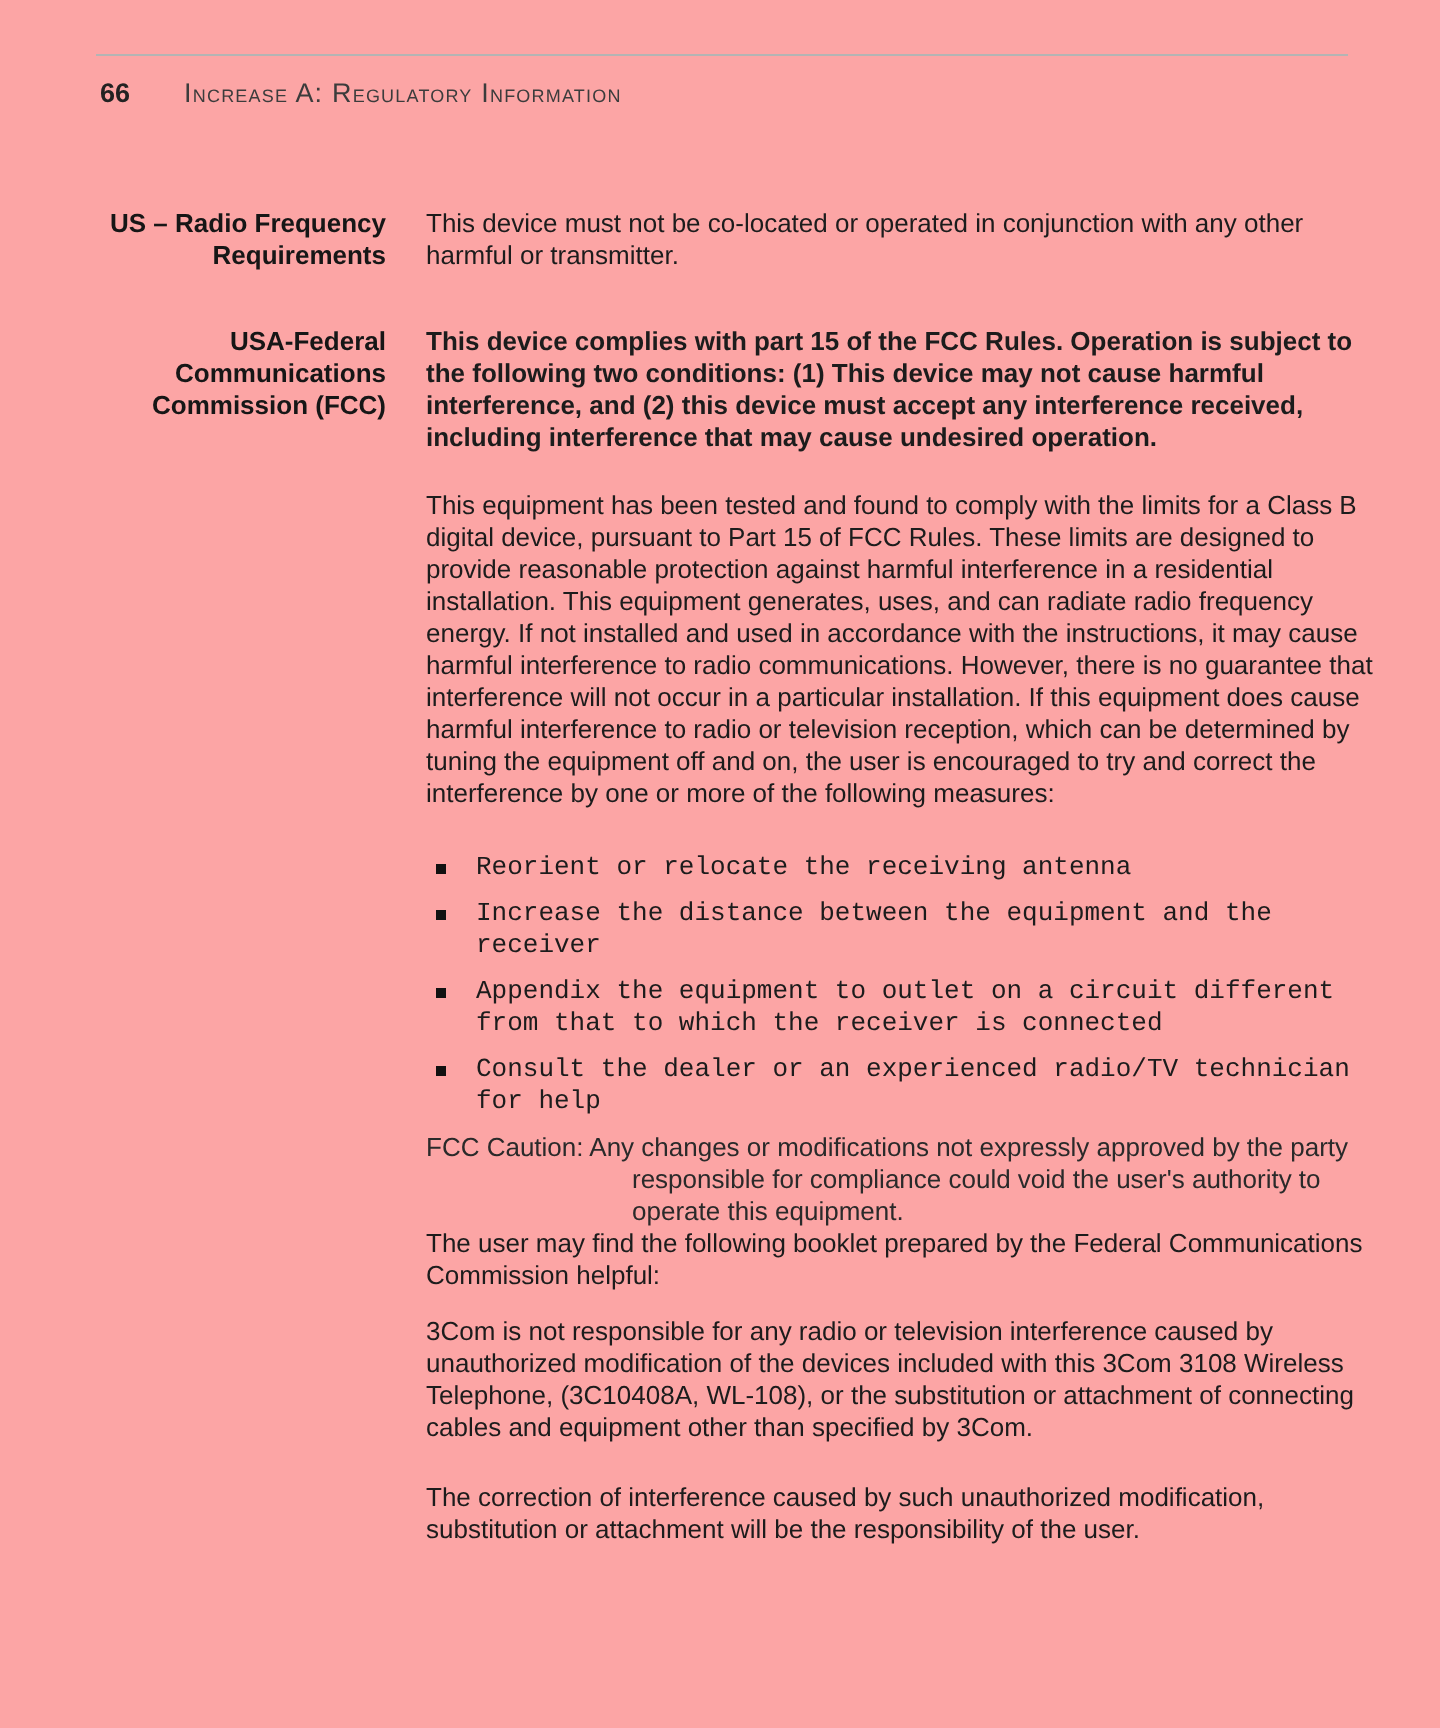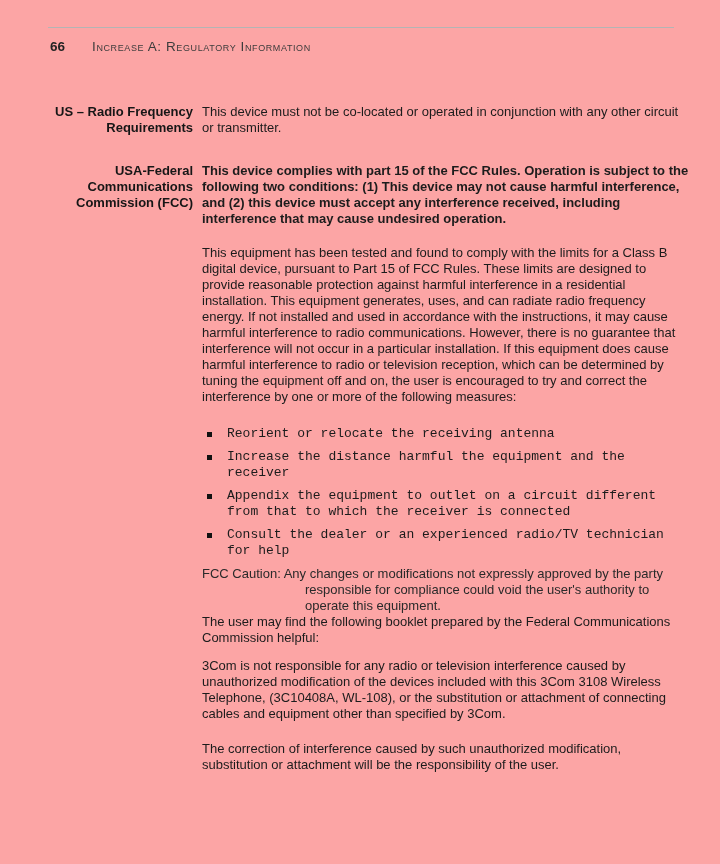--- a/index.html
+++ b/index.html
@@ -46,21 +46,21 @@
 
   
   .content {
     position: absolute;
     left: 48px; top: 104px;
     width: 642px;
   }
   .section {
     display: grid;
     grid-template-columns: 145px 1fr;
-    column-gap: 9px;
+    column-gap: 20px;
   }
   .section + .section { margin-top: 27px; }
   .side-label {
     text-align: right;
     font-weight: bold;
     color: #161616;
   }
   .body-col p { margin: 0; }
 
   .para-1 { margin-bottom: 18px !important; font-weight: bold; }
@@ -113,35 +113,35 @@
   <div class="page-header">
     <span class="page-number">66</span>
     <span class="header-title">Increase A: Regulatory Information</span>
   </div>
 
   <div class="content">
 
     <div class="section">
       <div class="side-label">US – Radio Frequency Requirements</div>
       <div class="body-col">
-        <p>This device must not be co-located or operated in conjunction with any other circuit or transmitter.</p>
+        <p>This device must not be co-located or operated in conjunction with any other harmful or transmitter.</p>
       </div>
     </div>
 
     <div class="section">
       <div class="side-label">USA-Federal Communications Commission (FCC)</div>
       <div class="body-col">
 
         <p class="para-1">This device complies with part 15 of the FCC Rules. Operation is subject to the following two conditions: (1) This device may not cause harmful interference, and (2) this device must accept any interference received, including interference that may cause undesired operation.</p>
 
         <p class="para-lead">This equipment has been tested and found to comply with the limits for a Class B digital device, pursuant to Part 15 of FCC Rules. These limits are designed to provide reasonable protection against harmful interference in a residential installation. This equipment generates, uses, and can radiate radio frequency energy. If not installed and used in accordance with the instructions, it may cause harmful interference to radio communications. However, there is no guarantee that interference will not occur in a particular installation. If this equipment does cause harmful interference to radio or television reception, which can be determined by tuning the equipment off and on, the user is encouraged to try and correct the interference by one or more of the following measures:</p>
 
         <ul class="bullets">
           <li>Reorient or relocate the receiving antenna</li>
-          <li>Increase the distance harmful the equipment and the receiver</li>
+          <li>Increase the distance between the equipment and the receiver</li>
           <li>Appendix the equipment to outlet on a circuit different from that to which the receiver is connected</li>
           <li>Consult the dealer or an experienced radio/TV technician for help</li>
         </ul>
 
         <p class="caution">FCC Caution: Any changes or modifications not expressly approved by the party responsible for compliance could void the user's authority to operate this equipment.</p>
 
         <p class="para-user">The user may find the following booklet prepared by the Federal Communications Commission helpful:</p>
 
 
 

